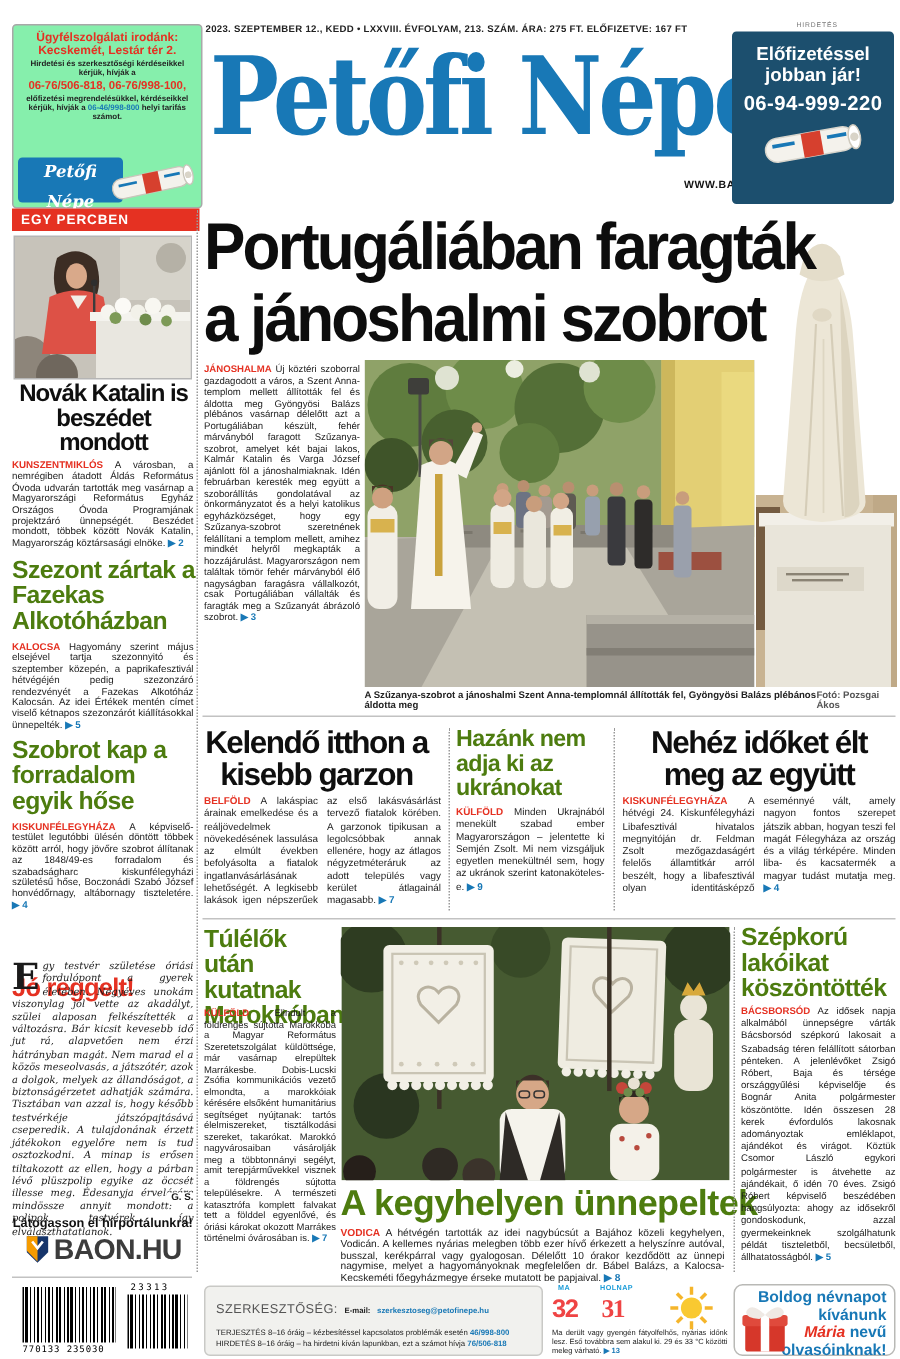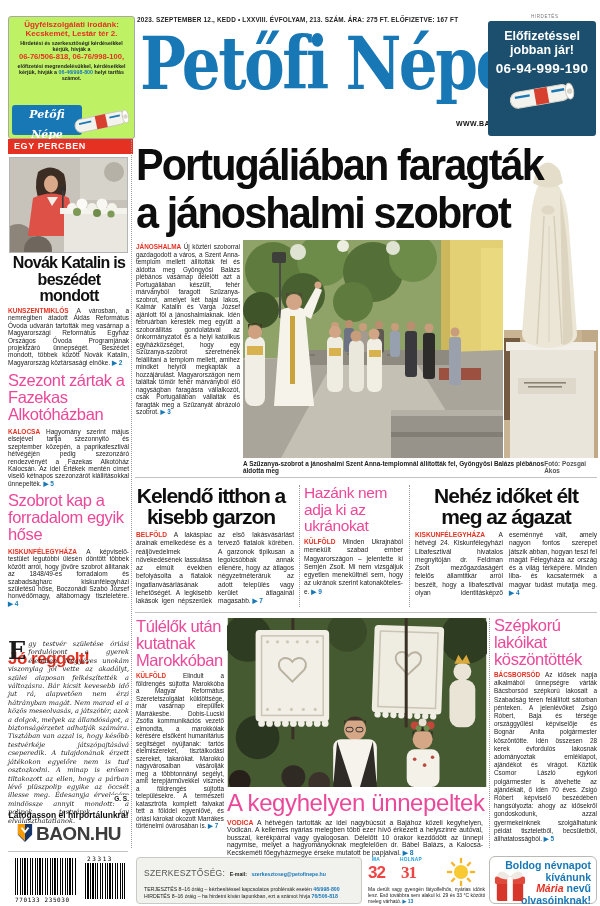--- a/index.html
+++ b/index.html
@@ -8,25 +8,25 @@
   .abs{position:absolute;}
   
   .hrule{position:absolute;height:0;border-top:1px solid #c2c2c2;}
   .vrule{position:absolute;width:0;border-left:1px dotted #9a9a9a;}
   
   .art{font-size:6.5px;line-height:7.4px;text-align:justify;color:#1b1b1b;margin:0;}
   .loc{color:#e53122;font-weight:bold;}
   .pref{color:#1878b6;font-weight:bold;white-space:nowrap;}
   
   .t-bold{font-weight:bold;color:#0f0f0f;letter-spacing:-0.7px;margin:0;text-align:center;}
-  .t-light{font-weight:normal;color:#ec4899;letter-spacing:-0.4px;margin:0;}
+  .t-light{font-weight:bold;color:#4d7c0f;letter-spacing:-0.4px;margin:0;}
   .lead-headline{font-weight:bold;color:#0d0d0d;font-size:44px;line-height:46px;
                  letter-spacing:-2px;transform:scaleX(.94);transform-origin:left top;white-space:nowrap;}
   
-  .service-box{border:1px solid #a8a8a8;border-radius:3px;background:#bef264;text-align:center;}
+  .service-box{border:1px solid #a8a8a8;border-radius:3px;background:#86efac;text-align:center;}
   .sb-title{color:#e53122;font-weight:bold;font-size:8px;line-height:9px;padding:3px 4px 1px;}
   .sb-small{font-size:5.3px;line-height:6.2px;font-weight:bold;color:#222;padding:1px 6px;}
   .sb-phones{color:#e53122;font-weight:bold;font-size:7.6px;line-height:8.6px;}
   .sb-blue{color:#1878b6;font-weight:bold;}
   .sb-logo{position:absolute;left:3px;bottom:3px;width:70px;height:30px;background:#1878b6;border-radius:3px;}
   .sb-logo-text{color:#fff;font-family:"DejaVu Serif",serif;font-style:italic;font-weight:bold;
                 font-size:11px;line-height:20px;}
   .sb-logo-url{color:#fff;font-size:4.2px;letter-spacing:.5px;line-height:6px;}
   .ad-box{background:#1c4f6e;border-radius:3px;text-align:center;color:#fff;}
   .ad-text{font-weight:bold;font-size:12.5px;line-height:14px;padding-top:8px;}
@@ -104,21 +104,21 @@
   </div>
 
   <div class="abs dateline" style="left:137px;top:16px;">2023. SZEPTEMBER 12., KEDD • LXXVIII. ÉVFOLYAM, 213. SZÁM. ÁRA: 275 FT. ELŐFIZETVE: 167 FT</div>
 
   <div class="abs masthead" style="left:140px;top:24px;">Petőfi Népe</div>
   <div class="abs baon-url" style="left:456px;top:120px;">WWW.BAON.HU</div>
 
   <div class="abs tiny-note" style="left:531px;top:14px;">HIRDETÉS</div>
   <div class="abs ad-box" style="left:488px;top:21px;width:108px;height:115px;">
     <div class="ad-text">Előfizetéssel jobban jár!</div>
-    <div class="ad-phone">06-94-999-190</div>
+    <div class="ad-phone">06-94-999-220</div>
     <div style="margin:4px auto 0;width:74px;">
       <svg width="74" height="32" viewBox="0 0 70 32">
         <g transform="rotate(-10 35 16)">
           <rect x="3" y="8" width="60" height="16" rx="8" fill="#f4f2ec" stroke="#d8d5cc" stroke-width="1"></rect>
           <rect x="28" y="8" width="13" height="16" fill="#d6402e"></rect>
           <rect x="8" y="12" width="15" height="2.4" fill="#1878b6"></rect>
           <rect x="45" y="12" width="13" height="2.4" fill="#1878b6"></rect>
           <ellipse cx="63" cy="16" rx="4" ry="8" fill="#fff" stroke="#cfcabe"></ellipse>
           <circle cx="63" cy="16" r="2.8" fill="#d9d4c8"></circle>
         </g>
@@ -328,21 +328,21 @@
 
   <h2 class="abs t-light" style="left:304px;top:485px;width:100px;font-size:15.5px;line-height:16.5px;">Hazánk nem adja ki az ukránokat</h2>
   <p class="art abs" style="left:304px;top:538px;width:99px;font-size:6.6px;line-height:8.3px;">
     <span class="loc">KÜLFÖLD</span>
     <span>Minden Ukrajnából menekült szabad ember Magyarországon – jelentette ki Semjén Zsolt. Mi nem vizsgáljuk egyetlen menekültnél sem, hogy az ukránok szerint katonaköteles-e.</span>
     <span class="pref">▶ 9</span>
   </p>
 
   <div class="vrule" style="left:409px;top:485px;height:122px;"></div>
 
-  <h2 class="abs t-bold" style="left:415px;top:485px;width:182px;font-size:21px;line-height:21px;letter-spacing:-1px;">Nehéz időket élt meg az ágazat</h2>
+  <h2 class="abs t-bold" style="left:415px;top:485px;width:182px;font-size:21px;line-height:21px;letter-spacing:-1px;">Nehéz időket élt meg az együtt</h2>
   <p class="art abs two-col" style="left:415px;top:531px;width:182px;height:80px;font-size:6.6px;line-height:8.3px;">
     <span class="loc">KISKUNFÉLEGYHÁZA</span>
     <span>A hétvégi 24. Kiskunfélegyházi Libafesztivál hivatalos megnyitóján dr. Feldman Zsolt mezőgazdaságért felelős államtitkár arról beszélt, hogy a libafesztivál olyan identitásképző eseménnyé vált, amely nagyon fontos szerepet játszik abban, hogyan teszi fel magát Félegyháza az ország és a világ térképére. Minden liba- és kacsatermék a magyar tudást mutatja meg.</span>
     <span class="pref">▶ 4</span>
   </p>
 
   <div class="hrule" style="left:135px;top:612px;width:462px;"></div>
 
   <h2 class="abs t-light" style="left:136px;top:618px;width:92px;font-size:16.5px;line-height:17px;">Túlélők után kutatnak Marokkóban</h2>
   <p class="art abs" style="left:136px;top:672px;width:88px;font-size:6.3px;line-height:7.5px;">

